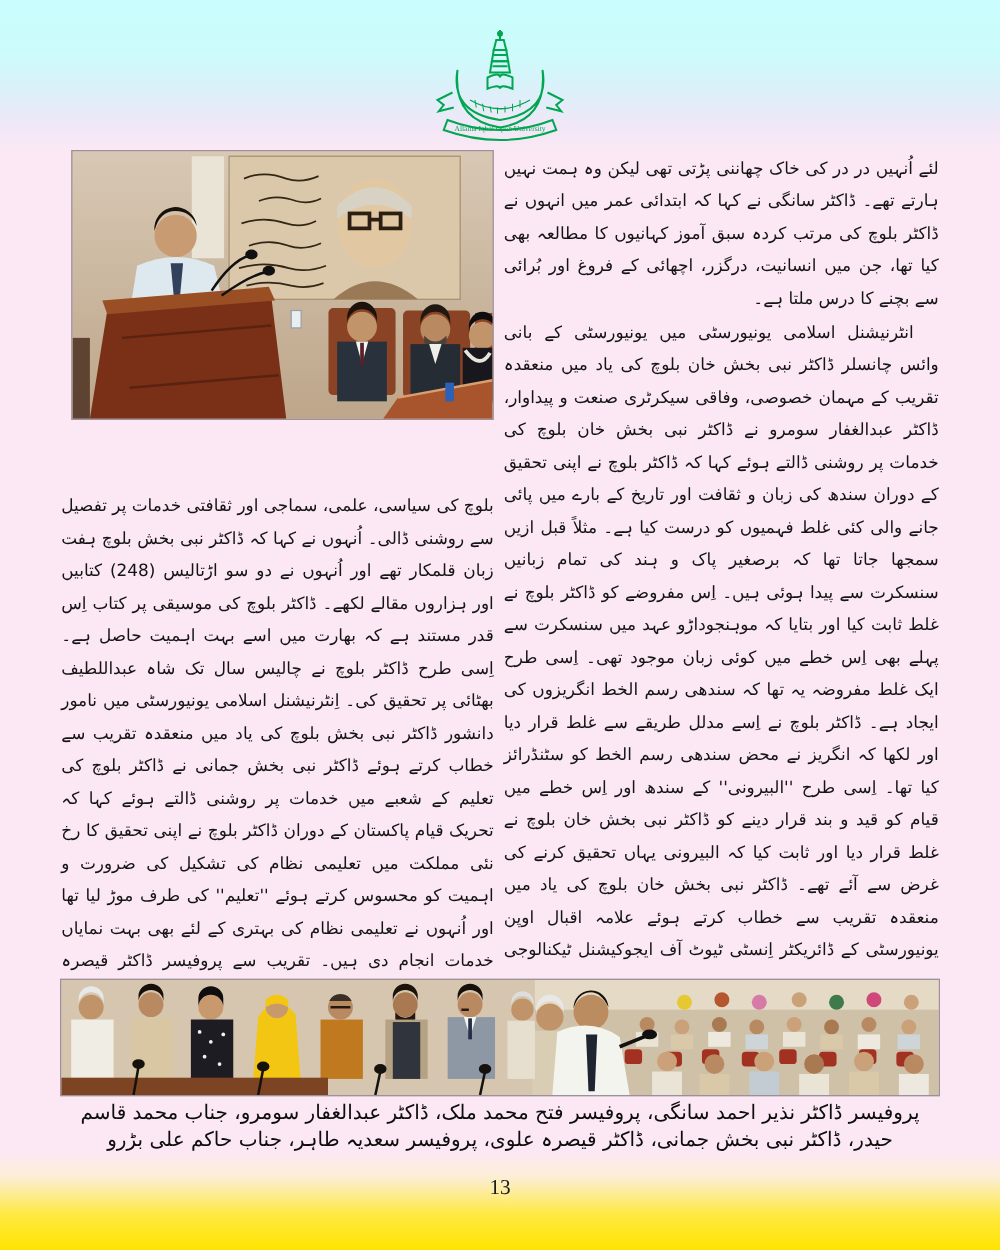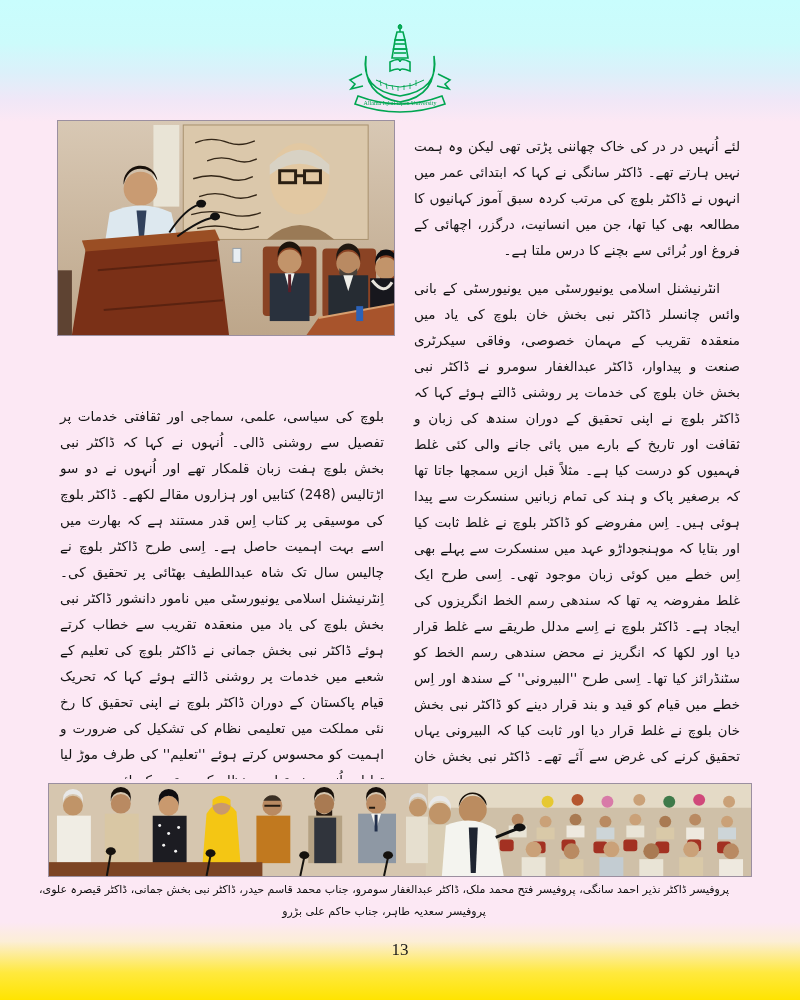--- a/index.html
+++ b/index.html
@@ -23,26 +23,26 @@
   }
   .photo{position:absolute;border:1px solid #9b8fa0;box-sizing:border-box;background:#cbb9a2;}
   .photo svg{display:block;width:100%;height:100%;}
   .photo-top{left:57px;top:120px;width:338px;height:216px;}
   .photo-bottom{left:48px;top:783px;width:704px;height:94px;}
   .caption{
     position:absolute;direction:rtl;text-align:center;color:#0d0d0d;
     font-size:13px;line-height:23px;
   }
   .caption-top{left:50px;top:341px;width:350px;}
-  .caption-bottom{left:32px;top:879px;width:704px;font-size:11px;line-height:22px;}
+  .caption-bottom{left:48px;top:879px;width:704px;font-size:16px;line-height:22px;}
   .col{
     position:absolute;direction:rtl;text-align:justify;color:#141414;
     font-size:13.5px;line-height:26px;overflow:hidden;
   }
-  .col p{margin:12px;}
+  .col p{margin:1px;}
   .col p + p{text-indent:20px;}
   .col-right{left:402px;top:121px;width:350px;height:652px;}
   .col-left{left:48px;top:391px;width:348px;height:388px;}
 </style>
 </head>
 <body>
 
 <div class="page">
 
   <div class="top-band"></div>

